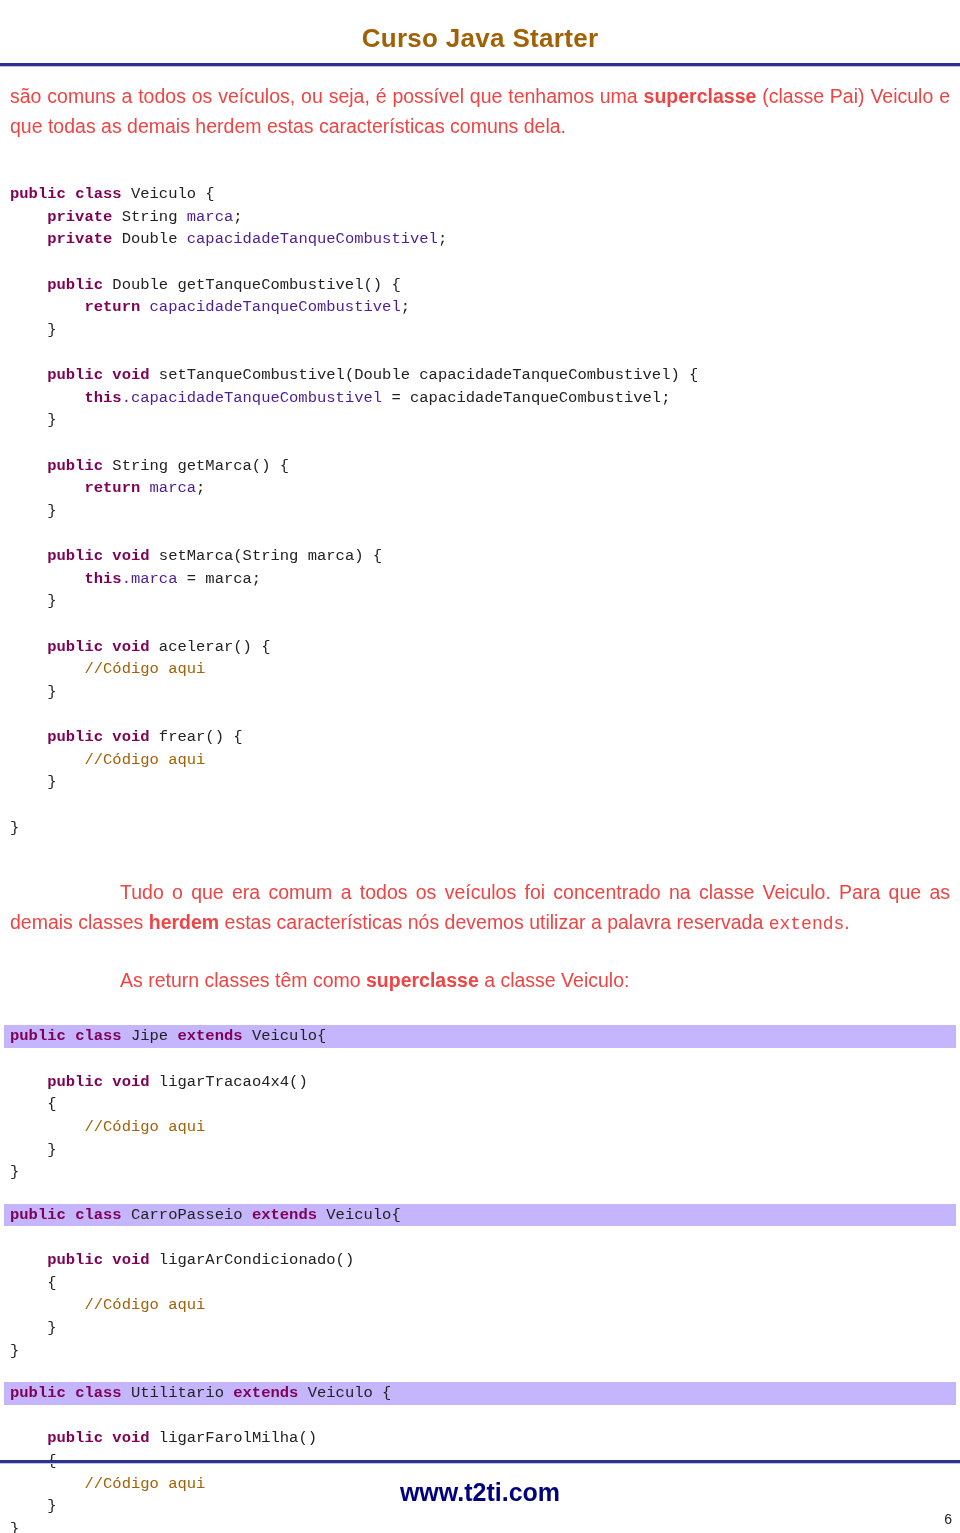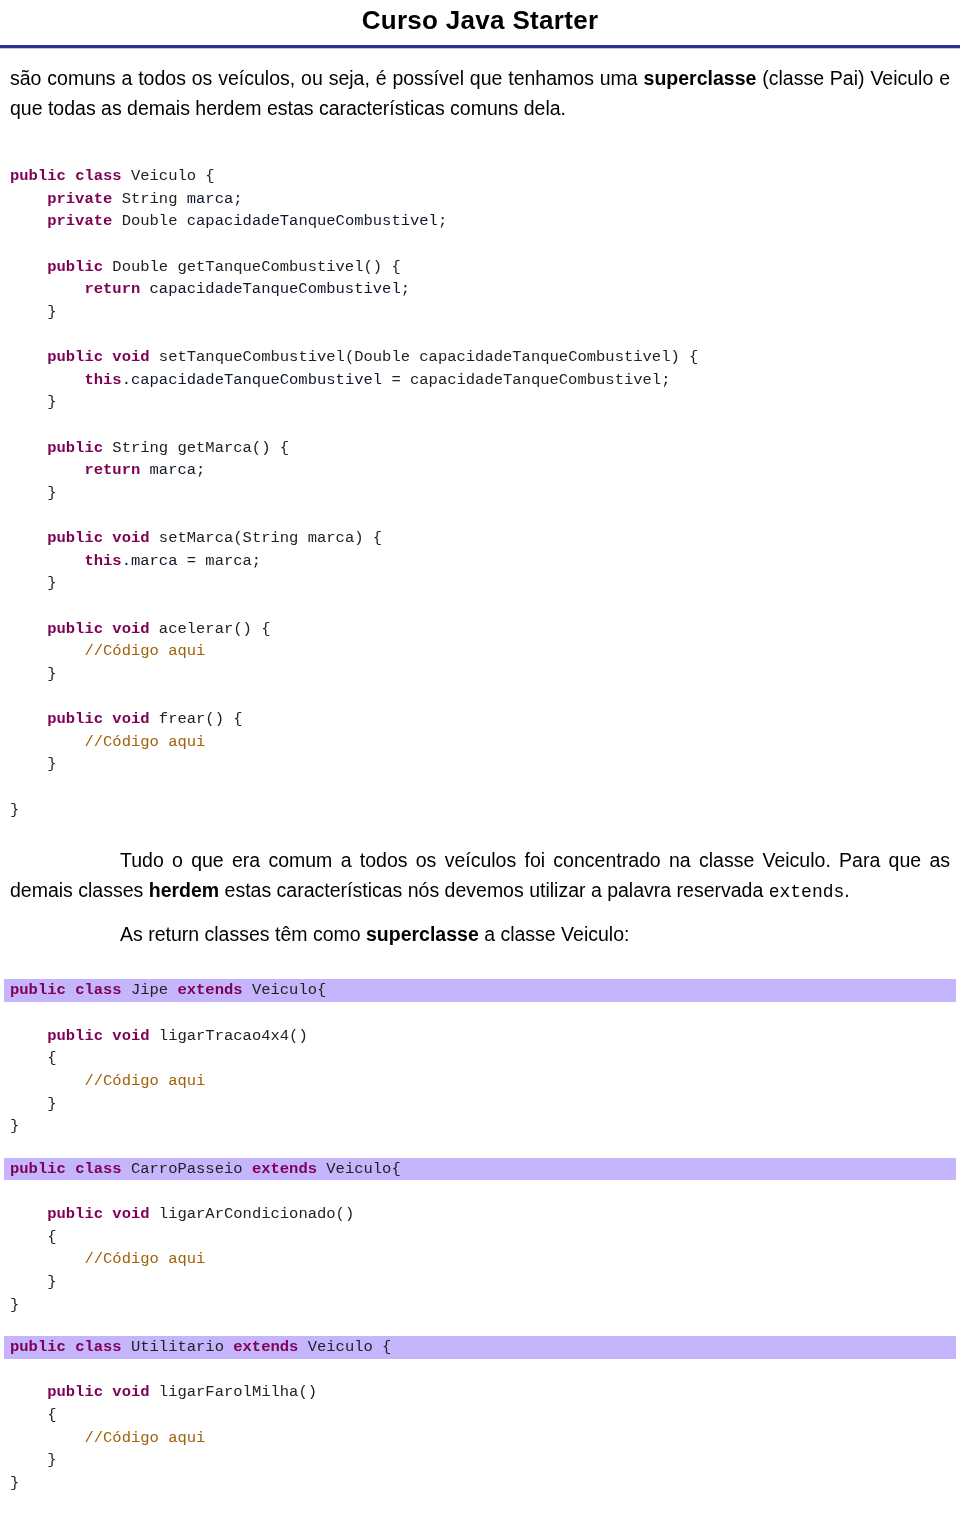--- a/index.html
+++ b/index.html
@@ -19,44 +19,45 @@
     width: 960px;
     height: 1533px;
     position: relative;
     box-sizing: border-box;
   }
   
   .header-title {
     text-align: center;
     font-size: 26px;
     font-weight: bold;
-    color: #000000;
+    color: #a16207;
     letter-spacing: 0.3px;
-    padding-top: 6px;
+    padding-top: 24px;
     line-height: 1.1;
   }
   .header-rule {
     margin-top: 10px;
     height: 3px;
     background: #2e3192;
     width: 100%;
   }
   .header-rule2 {
     height: 1px;
     background: #bfc2d8;
     width: 100%;
     margin-bottom: 14px;
   }
   
   .para {
     font-size: 19.5px;
     line-height: 1.55;
-    color: #000000;
+    color: #ef4444;
     padding: 0 6px;
     text-align: justify;
+    margin-top: 14px;
   }
   .para b {
     font-weight: bold;
   }
   .para .mono-inline {
     font-family: "Liberation Mono", monospace;
     font-size: 18px;
   }
   .spacer-12 { height: 12px; }
   .spacer-20 { height: 20px; }
@@ -68,21 +69,21 @@
     font-family: "Liberation Mono", monospace;
     font-size: 15.5px;
     line-height: 1.46;
     white-space: pre;
     color: #222222;
   }
   .code-band {
     background: #c4b5fd;
   }
   .kw { color: #7f0055; font-weight: bold; }
-  .field { color: #0f172a; }
+  .field { color: #4c1d95; }
   .cmt { color: #a16207; }
   .plain { color: #222222; }
 
   
   .footer-wrap {
     position: absolute;
     bottom: 0;
     left: 0;
     width: 960px;
   }
@@ -197,14 +198,20 @@
     <div class="code code-band indent-code"><span class="kw">public</span> <span class="kw">class</span><span class="plain"> Utilitario </span><span class="kw">extends</span><span class="plain"> Veiculo {</span></div>
     <div class="code indent-code">
 <span class="plain">    </span><span class="kw">public</span> <span class="kw">void</span><span class="plain"> ligarFarolMilha()</span>
 <span class="plain">    </span><span class="plain">{</span>
 <span class="plain">        </span><span class="cmt">//Código aqui</span>
 <span class="plain">    </span><span class="plain">}</span>
 <span class="plain">}</span></div>
 
   </div>
 
+  <div class="footer-wrap">
+    <div class="footer-rule"></div>
+    <div class="footer-rule2"></div>
+    <div class="footer-title">www.t2ti.com</div>
+    <div class="page-num">6</div>
+  </div>
 
 </div>
 
 </body></html>

